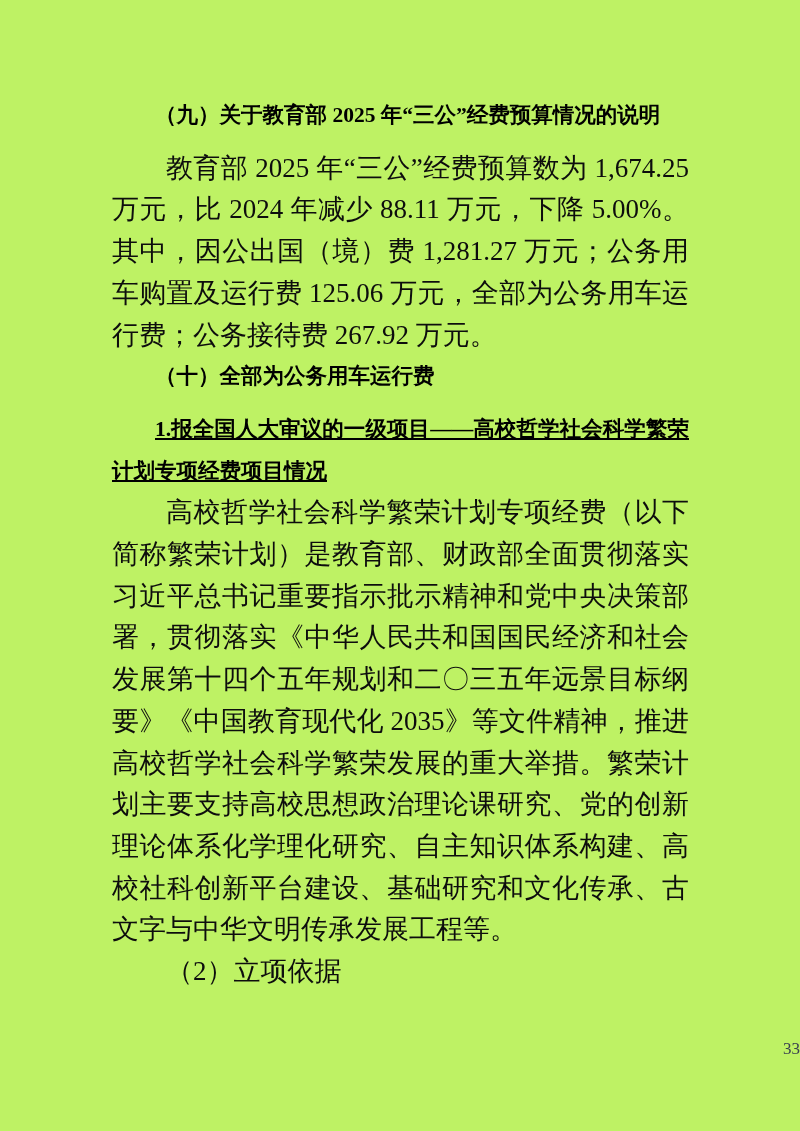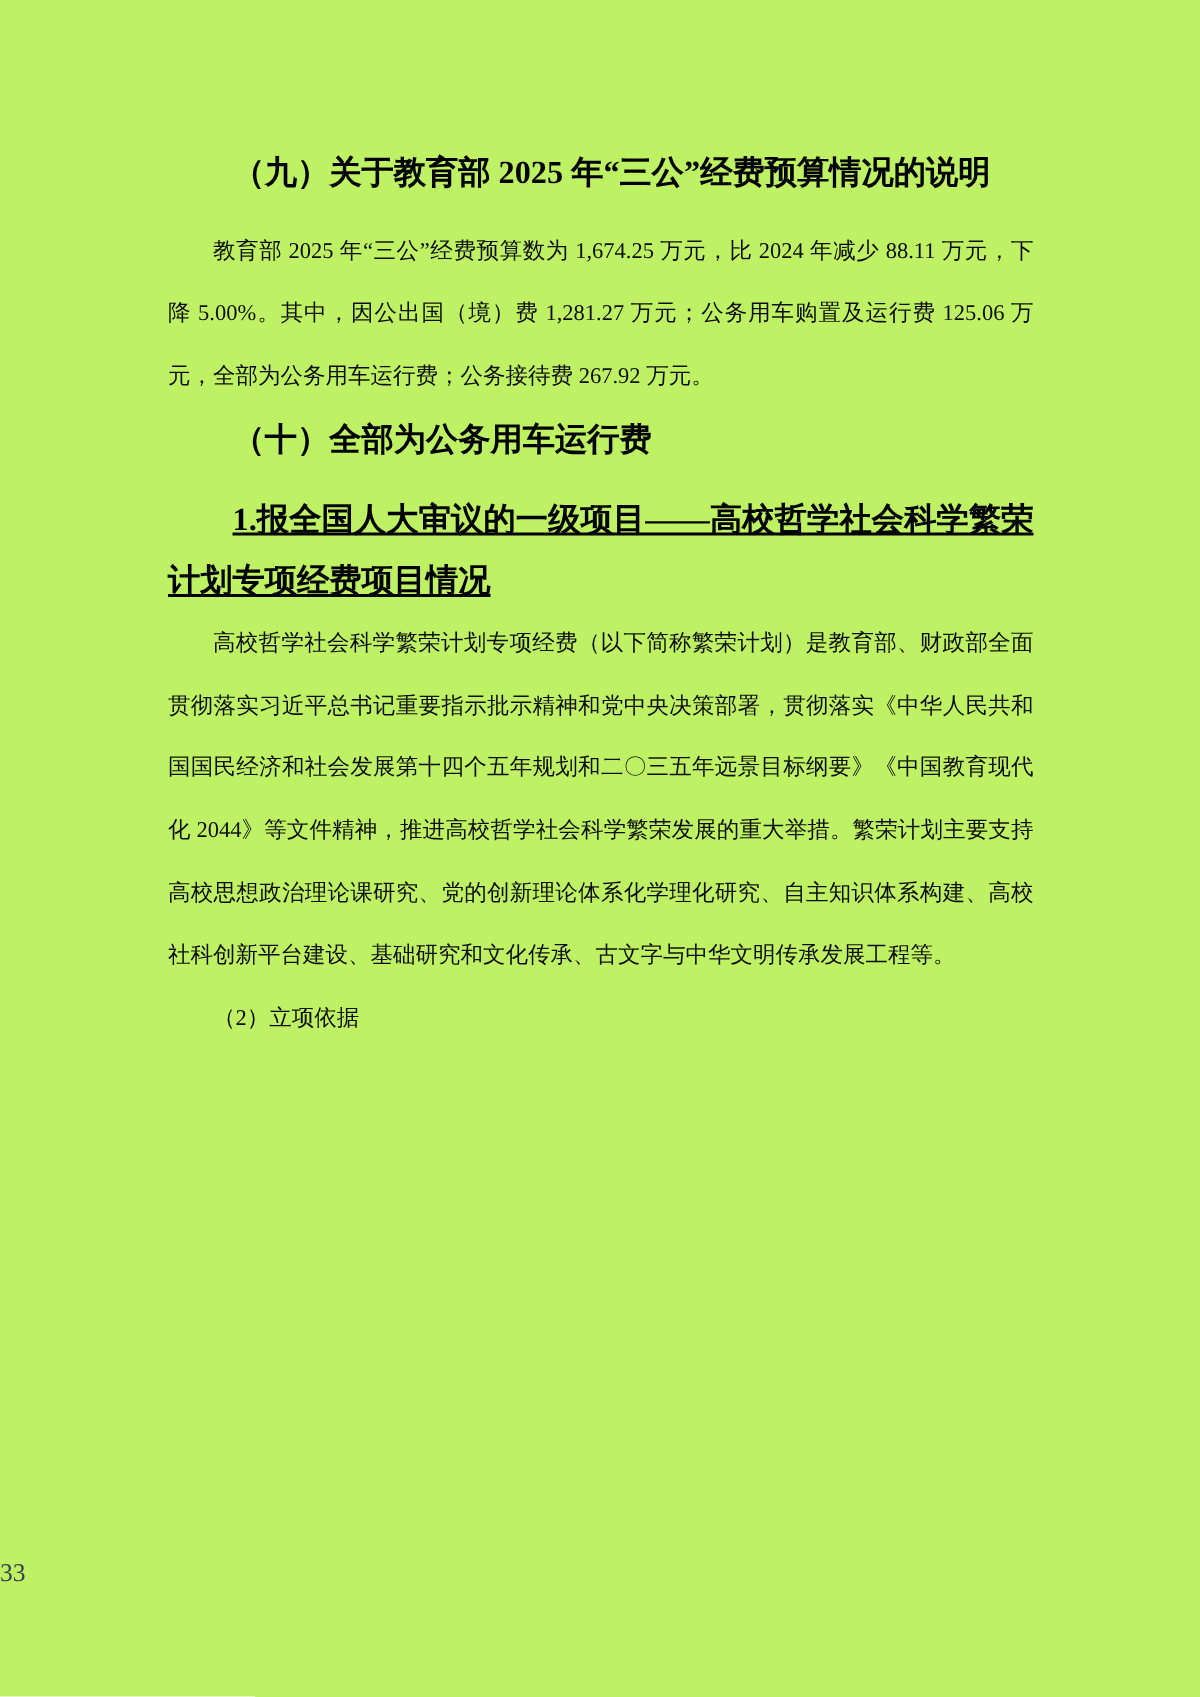--- a/index.html
+++ b/index.html
@@ -17,21 +17,21 @@
     color: #0d0d0d;
     padding-left: 36px;
   }
   .content {
     position: absolute;
     left: 112px;
     top: 95px;
     width: 577px;
   }
   .para {
-    font-size: 15px;
+    font-size: 27px;
     line-height: 41.7px;
     text-align: justify;
     text-indent: 2em;
     color: #0d0d0d;
     word-break: break-all;
   }
   .heading {
     font-size: 21.5px;
     line-height: 41.7px;
     font-weight: bold;
@@ -48,33 +48,33 @@
     text-indent: 2em;
     color: #000000;
     word-break: break-all;
     text-decoration: underline;
   }
   .page-footer {
     position: absolute;
     left: 0;
     right: 0;
     top: 1036px;
-    text-align: left;
+    text-align: right;
     font-size: 17px;
     line-height: 26px;
     color: #3a4150;
     font-family: "Liberation Serif", serif;
   }
 </style>
 </head>
 <body>
 
 <div class="page">
   <div class="content">
     <h3 class="heading">（九）关于教育部 2025 年“三公”经费预算情况的说明</h3>
     <p class="para">教育部 2025 年“三公”经费预算数为 1,674.25 万元，比 2024 年减少 88.11 万元，下降 5.00%。其中，因公出国（境）费 1,281.27 万元；公务用车购置及运行费 125.06 万元，全部为公务用车运行费；公务接待费 267.92 万元。</p>
     <h3 class="heading">（十）全部为公务用车运行费</h3>
     <p class="subheading">1.报全国人大审议的一级项目——高校哲学社会科学繁荣计划专项经费项目情况</p>
-    <p class="para">高校哲学社会科学繁荣计划专项经费（以下简称繁荣计划）是教育部、财政部全面贯彻落实习近平总书记重要指示批示精神和党中央决策部署，贯彻落实《中华人民共和国国民经济和社会发展第十四个五年规划和二〇三五年远景目标纲要》《中国教育现代化 2044》等文件精神，推进高校哲学社会科学繁荣发展的重大举措。繁荣计划主要支持高校思想政治理论课研究、党的创新理论体系化学理化研究、自主知识体系构建、高校社科创新平台建设、基础研究和文化传承、古文字与中华文明传承发展工程等。</p>
+    <p class="para">高校哲学社会科学繁荣计划专项经费（以下简称繁荣计划）是教育部、财政部全面贯彻落实习近平总书记重要指示批示精神和党中央决策部署，贯彻落实《中华人民共和国国民经济和社会发展第十四个五年规划和二〇三五年远景目标纲要》《中国教育现代化 2035》等文件精神，推进高校哲学社会科学繁荣发展的重大举措。繁荣计划主要支持高校思想政治理论课研究、党的创新理论体系化学理化研究、自主知识体系构建、高校社科创新平台建设、基础研究和文化传承、古文字与中华文明传承发展工程等。</p>
     <p class="para">（2）立项依据</p>
   </div>
   <div class="page-footer">33</div>
 </div>
 
 </body></html>

